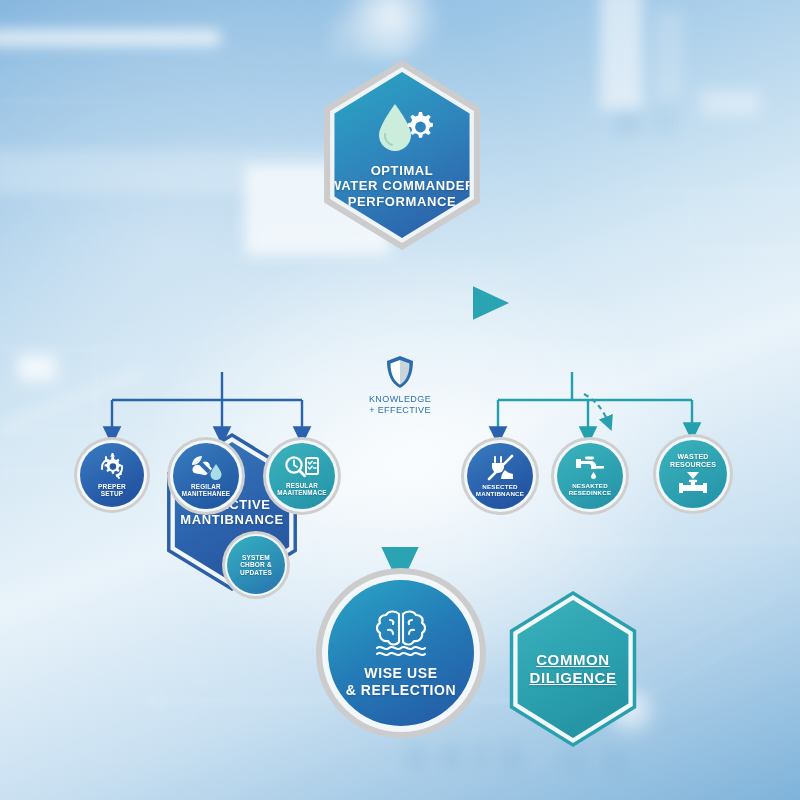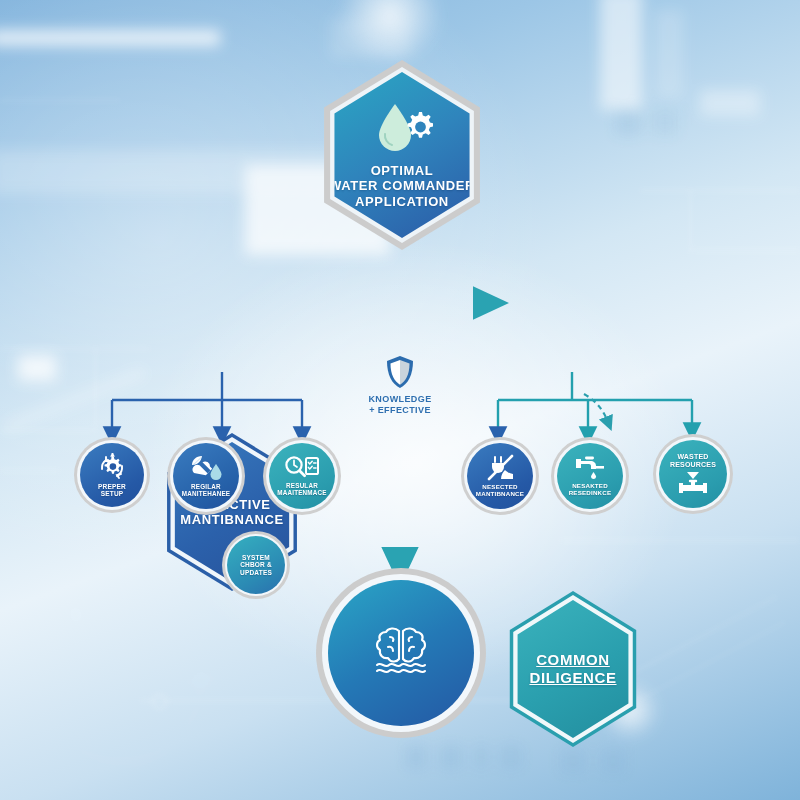--- a/index.html
+++ b/index.html
@@ -53,21 +53,21 @@
   .circ-core{position:absolute;border-radius:50%;display:flex;flex-direction:column;align-items:center;justify-content:center;text-align:center;}
   .mini-label{
     color:#fff;font-weight:bold;line-height:1.1;letter-spacing:.2px;
     text-shadow:0 1px 1px rgba(0,40,80,.3);
   }
 
   .icon svg{display:block;}
 
   .shield-block{position:absolute;display:flex;flex-direction:column;align-items:center;}
   .shield-label{
-    margin-top:5px;color:#2e6fb0;font-weight:bold;font-size:9px;
+    margin-top:5px;color:#2e6fb0;font-weight:normal;font-size:9px;
     line-height:1.25;text-align:center;letter-spacing:.4px;
   }
 </style>
 </head>
 <body>
 
 <div id="stage">
 
   <div class="bg-base"></div>
 
@@ -175,21 +175,21 @@
           <path d="M14 33 a10 10 0 0 0 7 11" stroke="#9fd3c0" stroke-width="2" fill="none" stroke-linecap="round"></path>
           <g transform="translate(38,22)">
             <path d="M10 -11 l3 0 0.8 3.4 2.9 1.2 2.9-1.9 2.1 2.1 -1.9 2.9 1.2 2.9 3.4 0.8 0 3 -3.4 0.8 -1.2 2.9 1.9 2.9 -2.1 2.1 -2.9-1.9 -2.9 1.2 -0.8 3.4 -3 0 -0.8-3.4 -2.9-1.2 -2.9 1.9 -2.1-2.1 1.9-2.9 -1.2-2.9 -3.4-0.8 0-3 3.4-0.8 1.2-2.9 -1.9-2.9 2.1-2.1 2.9 1.9 2.9-1.2 Z" fill="#ffffff"></path>
             <circle cx="11.5" cy="4" r="5.4" fill="#2f84bc"></circle>
           </g>
         </svg>
       </span>
       <div class="node-label" style="font-size:13px;">
         <div>OPTIMAL</div>
         <div>WATER COMMANDER</div>
-        <div>APPLICATION</div>
+        <div>PERFORMANCE</div>
       </div>
     </div>
   </div>
 
   <div class="node hexwrap" style="left:157px;top:243px;width:150px;height:158px;">
     <div class="hex hex-outer" style="background:#2b5fa8;"></div>
     <div class="hex hex-mid" style="left:4px;top:4px;width:142px;height:150px;background:#f0f6fb;"></div>
     <div class="hex hex-core" style="left:9px;top:9px;width:132px;height:140px;
          background:linear-gradient(150deg,#3a7cc0 0%,#2b61ab 55%,#27519a 100%);">
       <div class="node-label" style="font-size:13px;">
@@ -223,20 +223,24 @@
             <path d="M34 6 C38 2 45 3 47 7 C52 7 55 11 53 15 C57 17 57 23 53 25 C54 30 50 34 45 33 C43 37 37 38 34 34 Z"></path>
             <path d="M21 12 c3 0 4 2 3 4"></path>
             <path d="M19 22 c3 -1 5 1 5 4"></path>
             <path d="M43 12 c-3 0 -4 2 -3 4"></path>
             <path d="M45 22 c-3 -1 -5 1 -5 4"></path>
             <path d="M8 40 c4 -4 8 4 12 0 s8 4 12 0 s8 4 12 0 s8 4 12 0"></path>
             <path d="M8 46 c4 -4 8 4 12 0 s8 4 12 0 s8 4 12 0 s8 4 12 0"></path>
           </g>
         </svg>
       </span>
+      <div class="node-label" style="font-size:14px;">
+        <div>WISE USE</div>
+        <div>&amp; REFLECTION</div>
+      </div>
     </div>
   </div>
 
   <div class="shield-block" style="left:360px;top:355px;width:80px;">
     <span class="icon">
       <svg width="30" height="34" viewBox="0 0 30 34">
         <path d="M15 1 L28 6 C28 20 23 29 15 33 C7 29 2 20 2 6 Z" fill="#2b6cae"></path>
         <path d="M15 5 L24.5 8.6 C24.5 19.5 20.6 26.5 15 29.8 Z" fill="#c9d4dc"></path>
         <path d="M15 5 L5.5 8.6 C5.5 19.5 9.4 26.5 15 29.8 Z" fill="#ffffff"></path>
       </svg>

